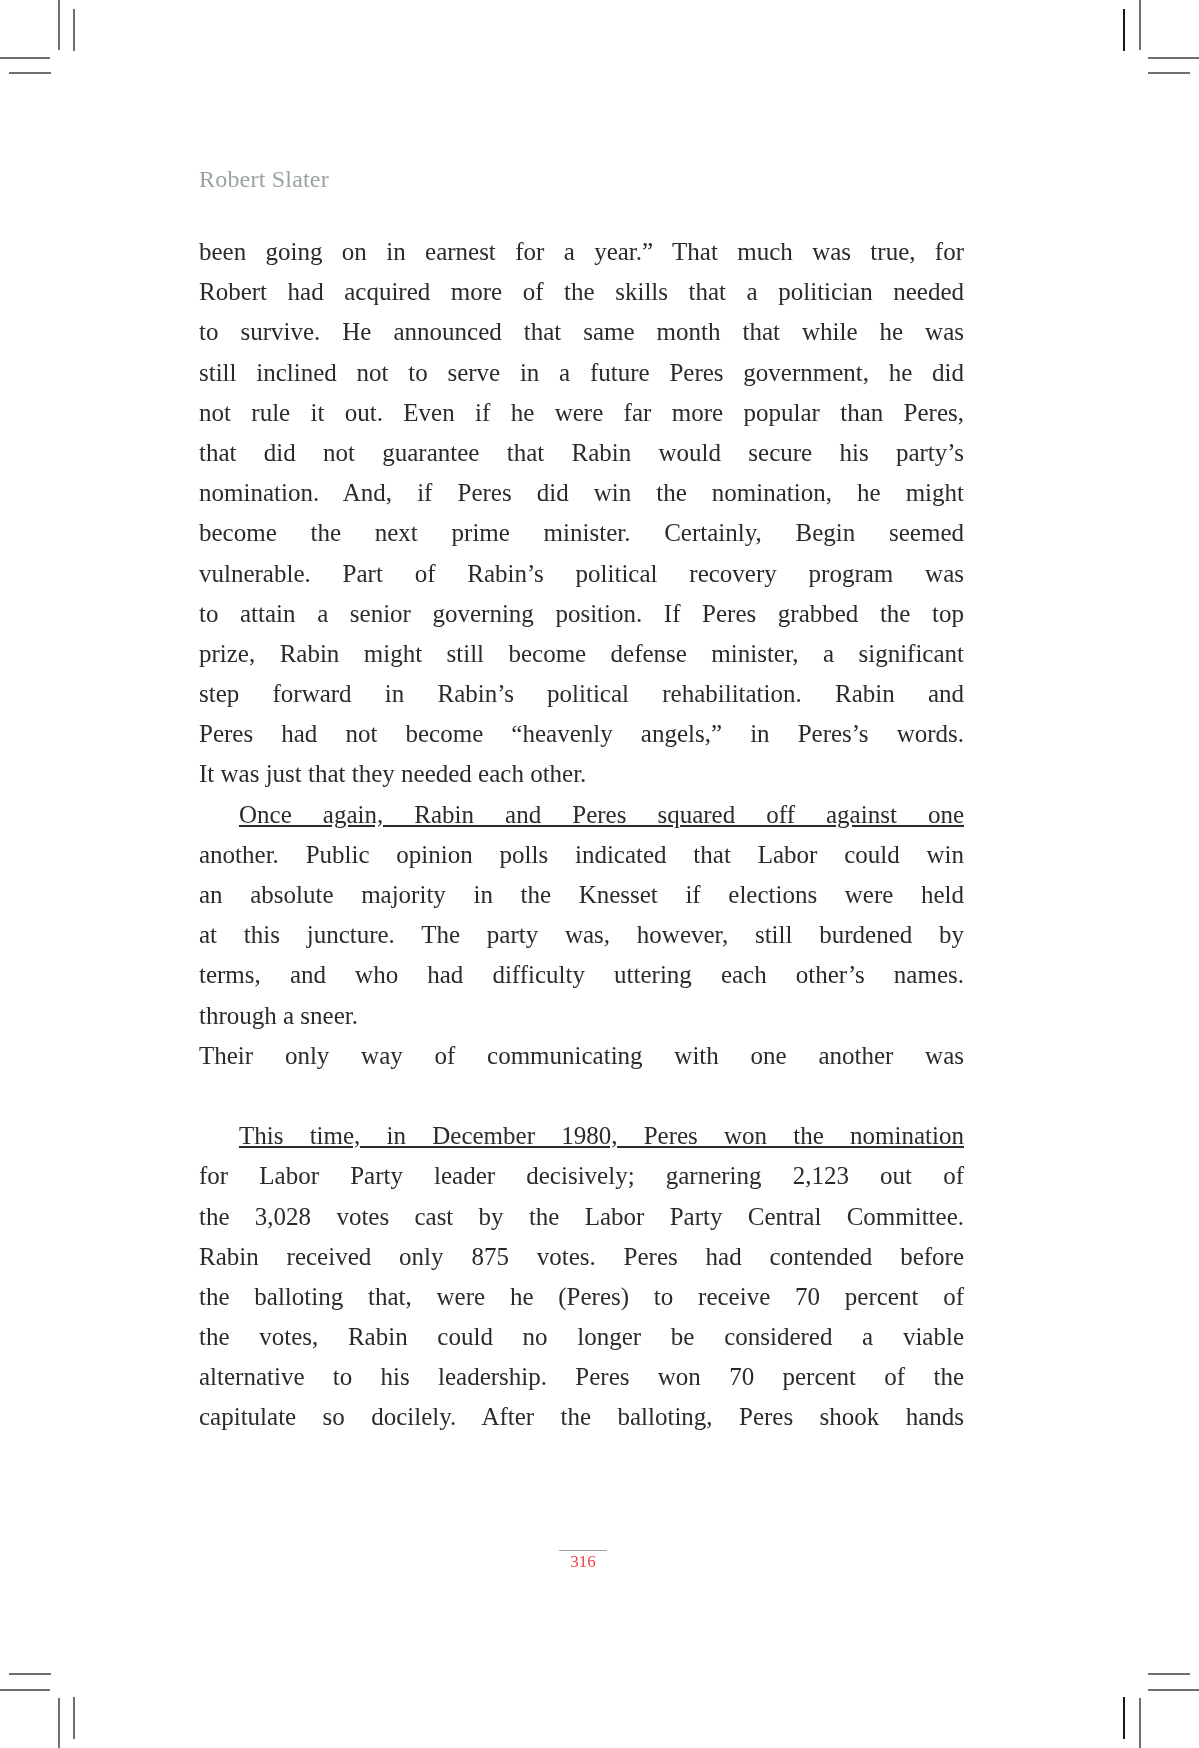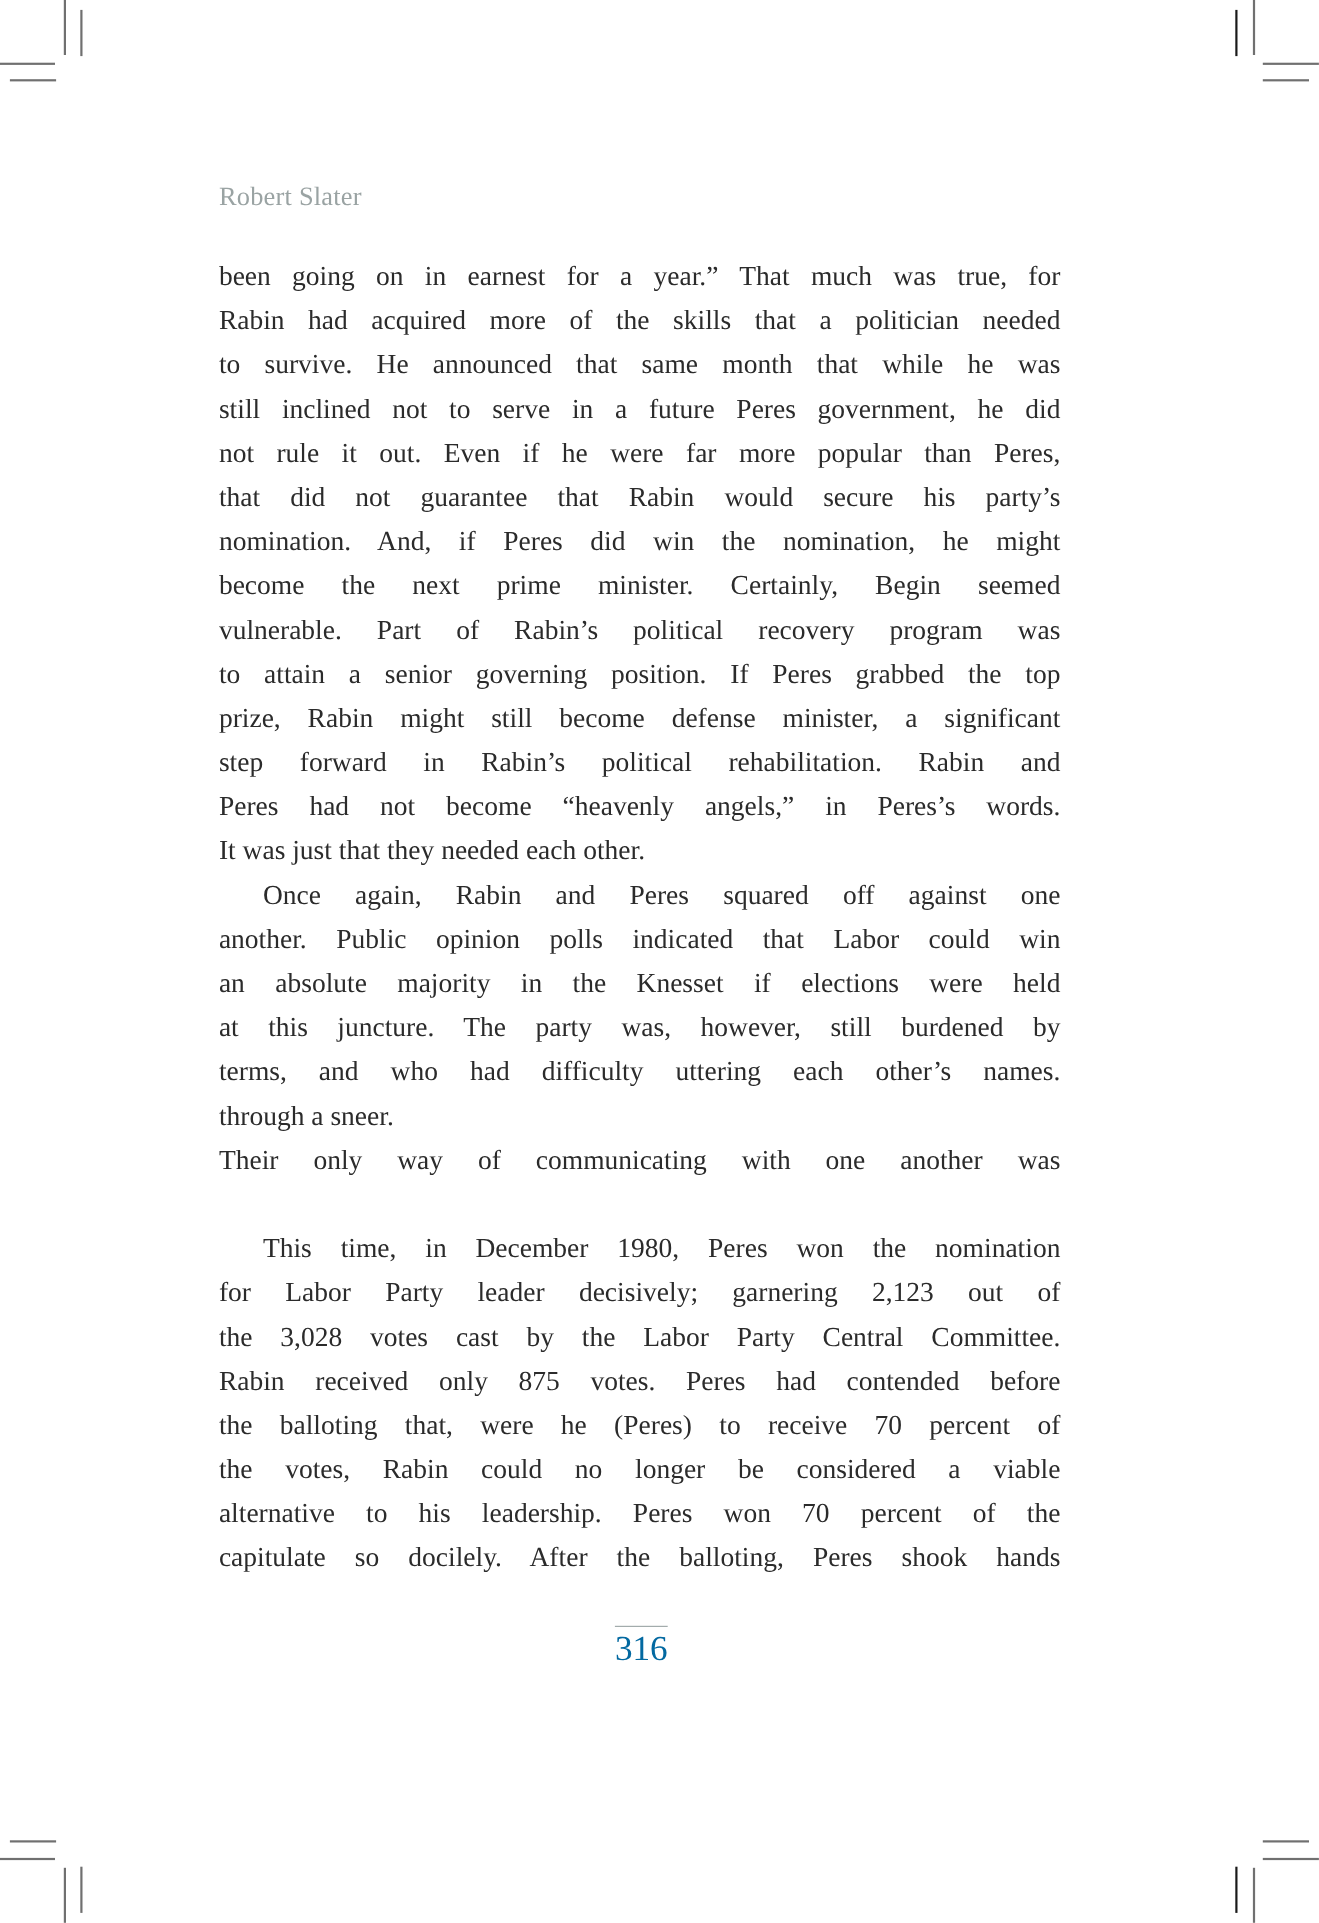--- a/index.html
+++ b/index.html
@@ -4,23 +4,23 @@
 <style>
   html, body { margin:0; padding:0; }
   body { width:1199px; height:1748px; background:#ffffff; position:relative; overflow:hidden; }
   .page { position:absolute; left:0; top:0; width:983px; height:1748px; }
   .crop { position:absolute; background:#707070; }
   .crop.dark { background:#1a1a1a; }
   .running-head { position:absolute; left:199px; top:166px; font-family:"Liberation Serif", serif; font-size:24px; color:#9aa3a3; letter-spacing:0.2px; }
   .body-text { position:absolute; left:199px; top:232px; width:765px; font-family:"Liberation Serif", serif; font-size:25px; line-height:40.2px; color:#2b2b2b; }
   .line { display:block; white-space:nowrap; height:40.2px; text-align:justify; text-align-last:justify; }
   .line.last { text-align-last:left; }
-  .line.indent { padding-left:40px; }
+  .line.indent { padding-left:40px;text-decoration:underline; }
   .gap { display:block; height:40.2px; }
-  .folio { position:absolute; left:559px; top:1478px; width:48px; text-align:center; font-family:"Liberation Serif", serif; font-size:32px; color:#0369a1; border-top:1px solid #9aa3a3; padding-top:1px; }
+  .folio { position:absolute; left:559px; top:1550px; width:48px; text-align:center; font-family:"Liberation Serif", serif; font-size:17px; color:#ef4444; border-top:1px solid #9aa3a3; padding-top:1px; }
 </style>
 </head>
 <body>
 
 <div class="page">
 
   <div class="crop" style="left:0;top:57px;width:50px;height:2px;"></div>
   <div class="crop" style="left:9px;top:72px;width:42px;height:2px;"></div>
   <div class="crop" style="left:58px;top:0;width:2px;height:50px;"></div>
   <div class="crop" style="left:73px;top:9px;width:2px;height:42px;"></div>
@@ -38,21 +38,21 @@
   <div class="crop" style="left:1148px;top:1673px;width:42px;height:2px;"></div>
   <div class="crop" style="left:1148px;top:1689px;width:51px;height:2px;"></div>
   <div class="crop dark" style="left:1123px;top:1697px;width:2px;height:42px;"></div>
   <div class="crop" style="left:1139px;top:1698px;width:2px;height:50px;"></div>
 
   <div class="running-head">Robert Slater</div>
 
   <div class="body-text" id="body-text">
       <div>
         <span class="line">been going on in earnest for a year.” That much was true, for</span>
-        <span class="line">Rabin had acquired more of the skills that a politician needed</span>
+        <span class="line">Robert had acquired more of the skills that a politician needed</span>
         <span class="line">to survive. He announced that same month that while he was</span>
         <span class="line">still inclined not to serve in a future Peres government, he did</span>
         <span class="line">not rule it out. Even if he were far more popular than Peres,</span>
         <span class="line">that did not guarantee that Rabin would secure his party’s</span>
         <span class="line">nomination. And, if Peres did win the nomination, he might</span>
         <span class="line">become the next prime minister. Certainly, Begin seemed</span>
         <span class="line">vulnerable. Part of Rabin’s political recovery program was</span>
         <span class="line">to attain a senior governing position. If Peres grabbed the top</span>
         <span class="line">prize, Rabin might still become defense minister, a significant</span>
         <span class="line">step forward in Rabin’s political rehabilitation. Rabin and</span>

